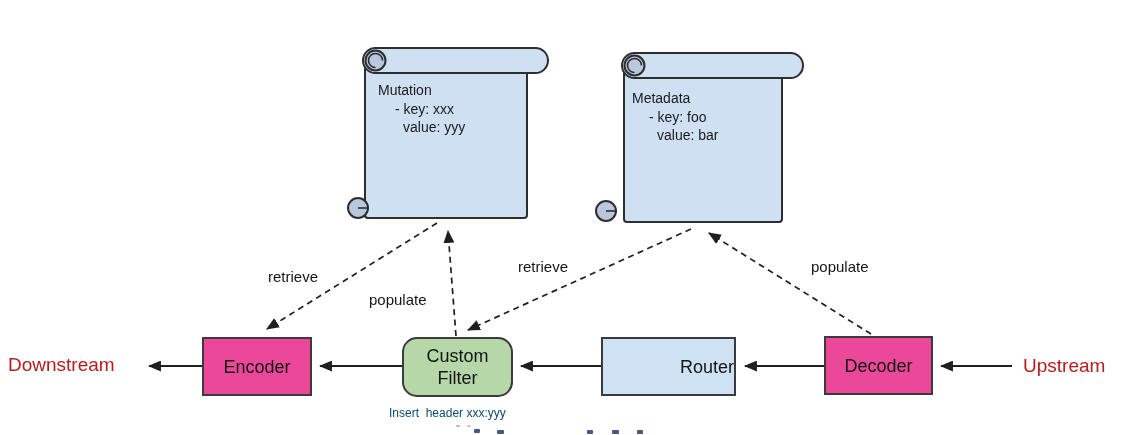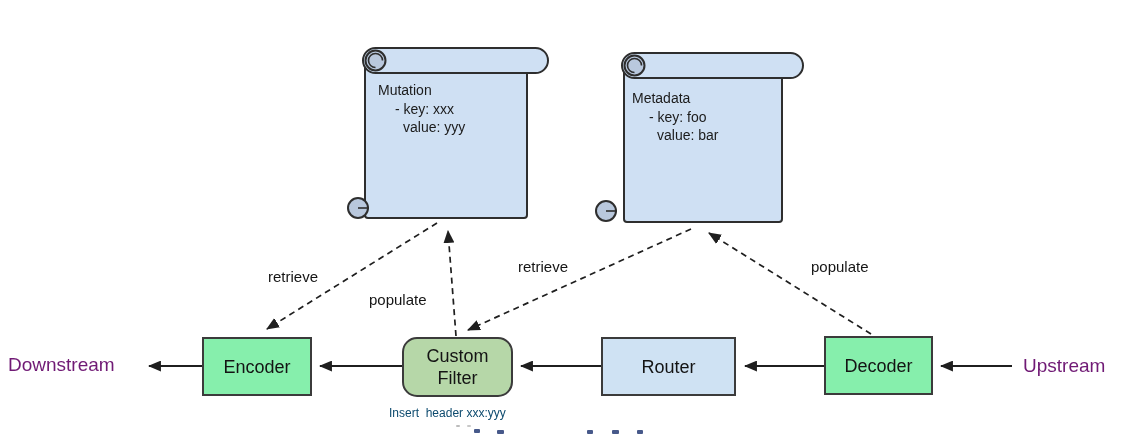--- a/index.html
+++ b/index.html
@@ -14,29 +14,29 @@
   .scroll-body{fill:#cfe0f3;stroke:#2e2e2e;stroke-width:2;}
   .scroll-bar{fill:#cfe0f3;stroke:#2e2e2e;stroke-width:2;}
   .scroll-curl{fill:#b9c8dd;stroke:#2e2e2e;stroke-width:2;}
   .curl-line{fill:none;stroke:#2e2e2e;stroke-width:1.6;}
 
   .node{
     position:absolute;z-index:2;box-sizing:border-box;border:2px solid #3b3b3b;
     display:flex;align-items:center;justify-content:center;text-align:center;
     font-size:18px;line-height:22px;color:#141414;
   }
-  .node.pink{background:#86efac;}
+  .node.pink{background:#ec4899;}
   .node.green{background:#b6d7a8;}
   .node.blue{background:#cfe2f3;}
   #node-encoder{left:202px;top:337px;width:110px;height:59px;}
   #node-custom-filter{left:402px;top:337px;width:111px;height:60px;padding:0 10px;border-radius:15px;}
-  #node-router{left:601px;top:337px;width:135px;height:59px;}
+  #node-router{left:601px;top:337px;width:135px;height:59px;justify-content:flex-end;}
   #node-decoder{left:824px;top:336px;width:109px;height:59px;}
 
-  .endpoint-label{position:absolute;z-index:3;font-size:19px;color:#701a75;white-space:nowrap;}
+  .endpoint-label{position:absolute;z-index:3;font-size:19px;color:#b91c1c;white-space:nowrap;}
   #label-downstream{left:8px;top:354px;}
   #label-upstream{left:1023px;top:355px;}
 
   .edge-label{position:absolute;z-index:3;font-size:15px;color:#151515;white-space:nowrap;}
   #edge-retrieve-left{left:268px;top:268px;}
   #edge-populate-left{left:369px;top:291px;}
   #edge-retrieve-right{left:518px;top:258px;}
   #edge-populate-right{left:811px;top:258px;}
 
   .scroll-text{position:absolute;z-index:3;font-size:14px;line-height:18.5px;color:#1b1b1b;white-space:nowrap;}

